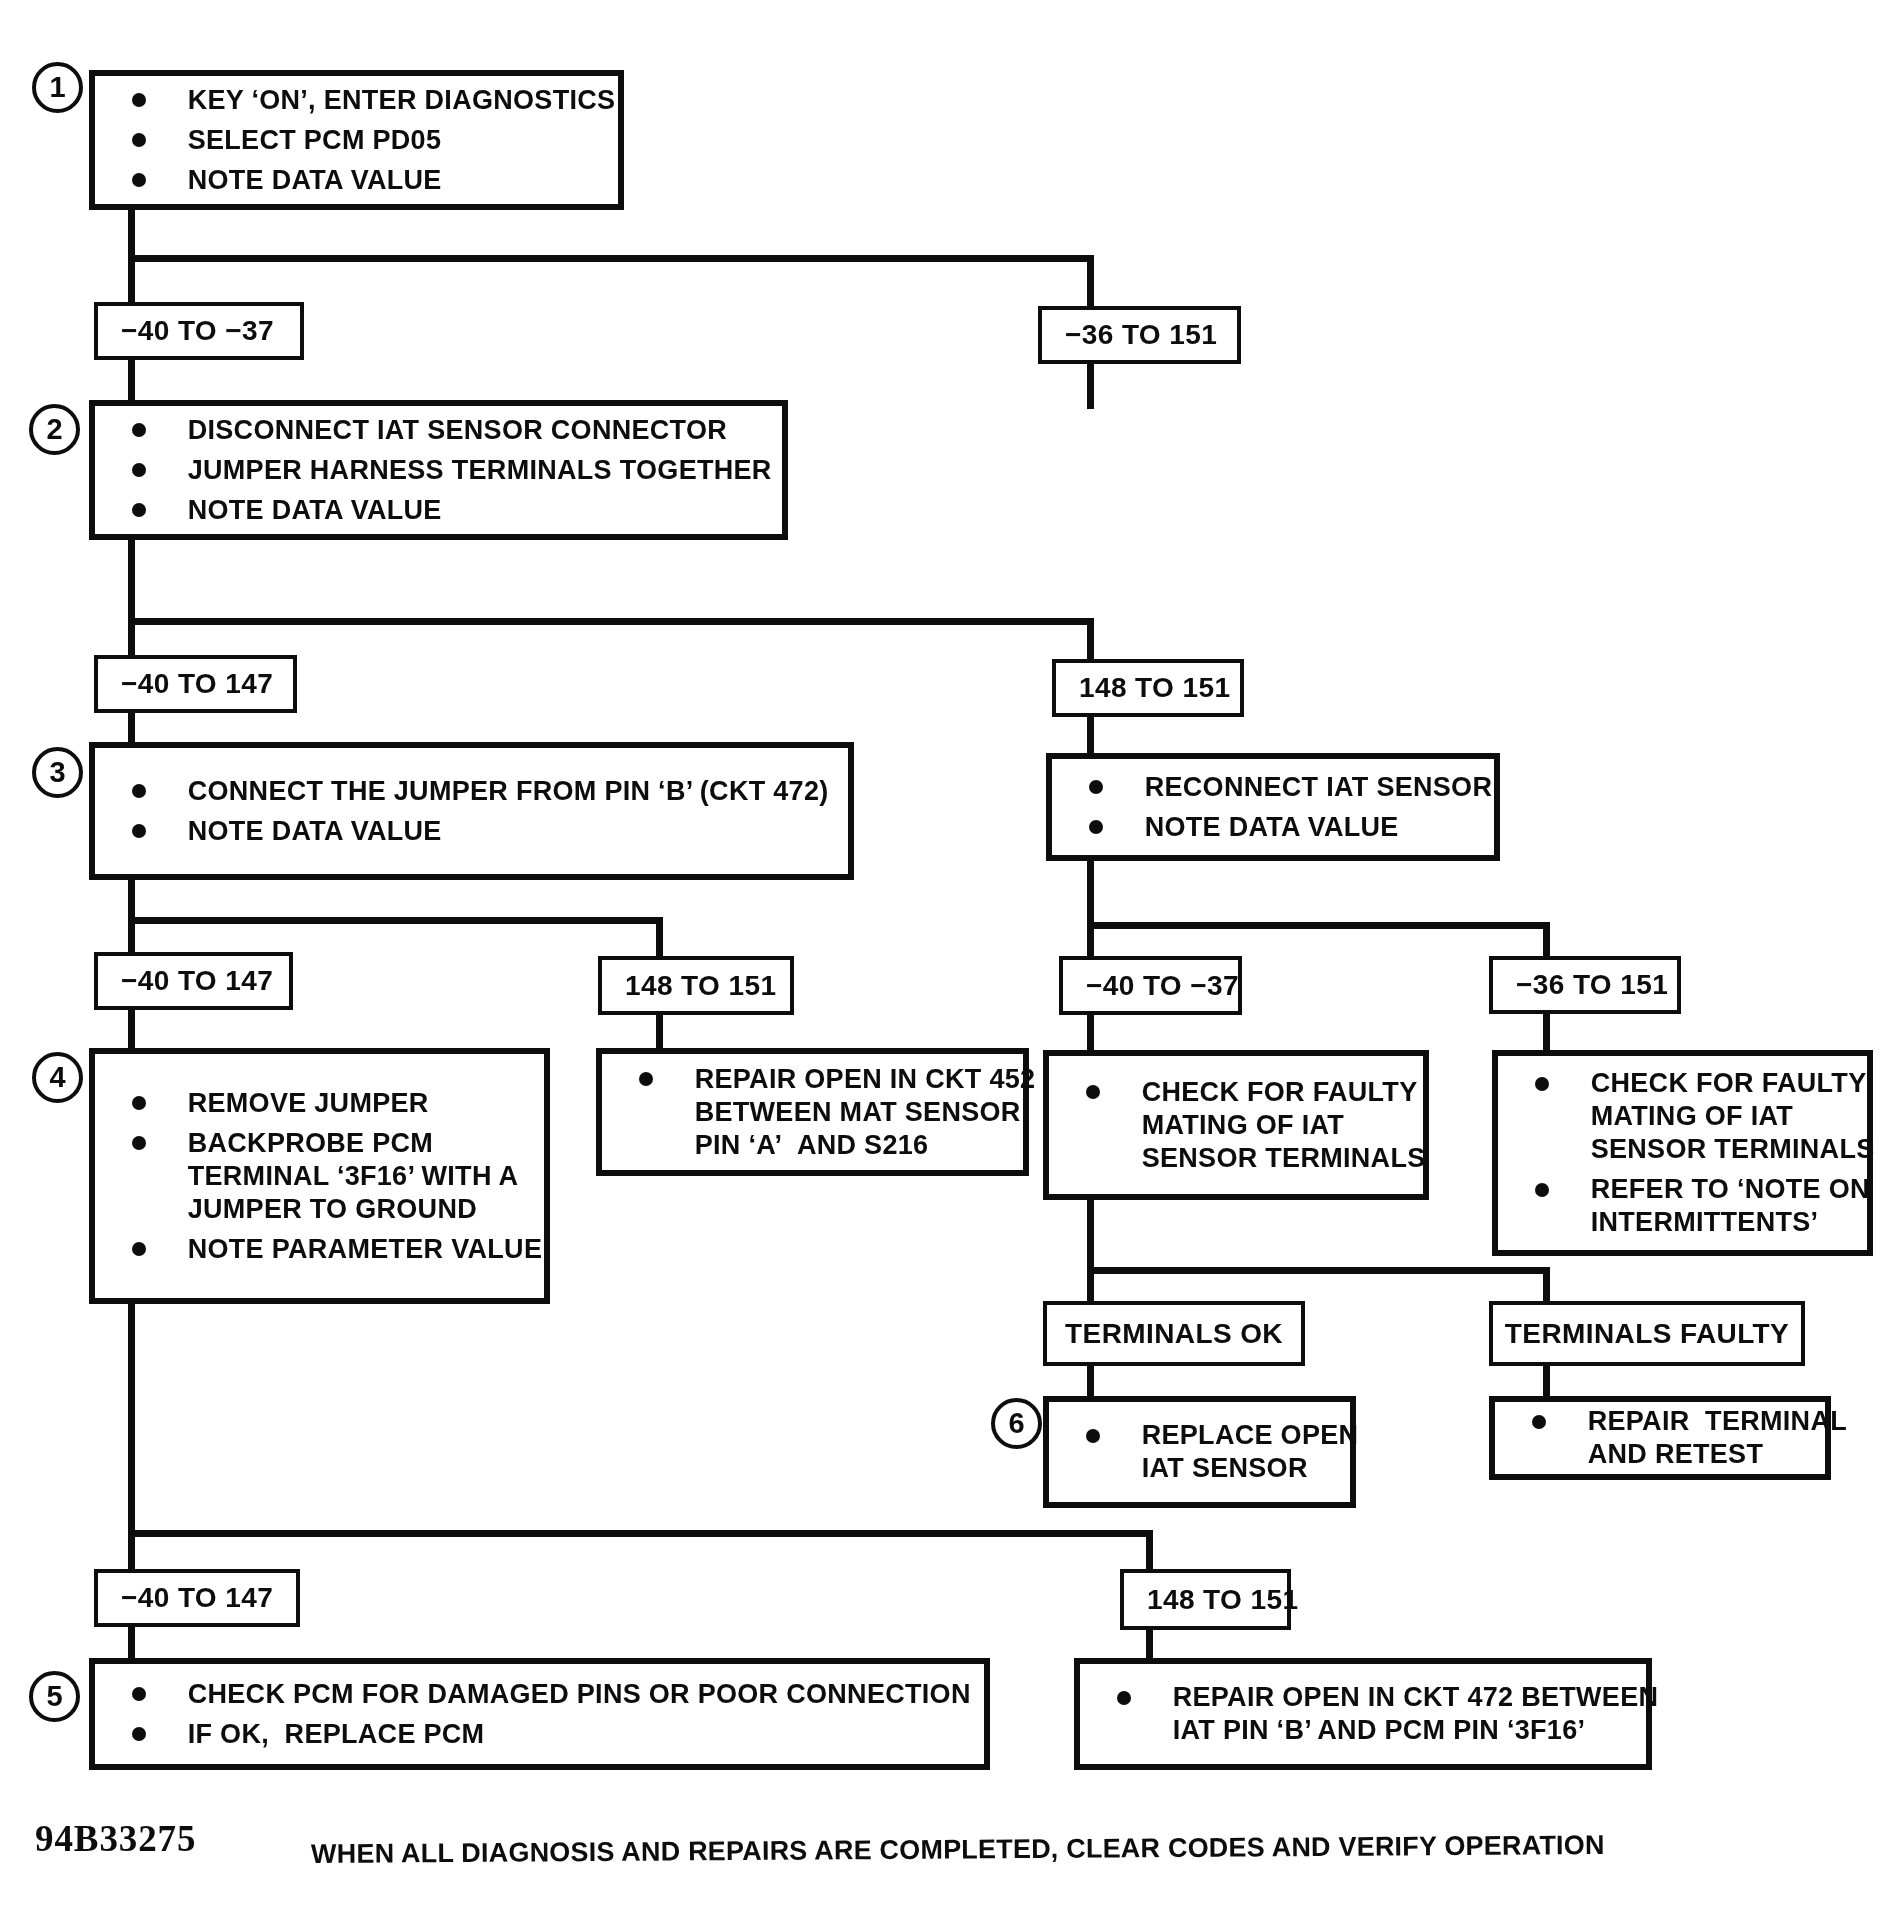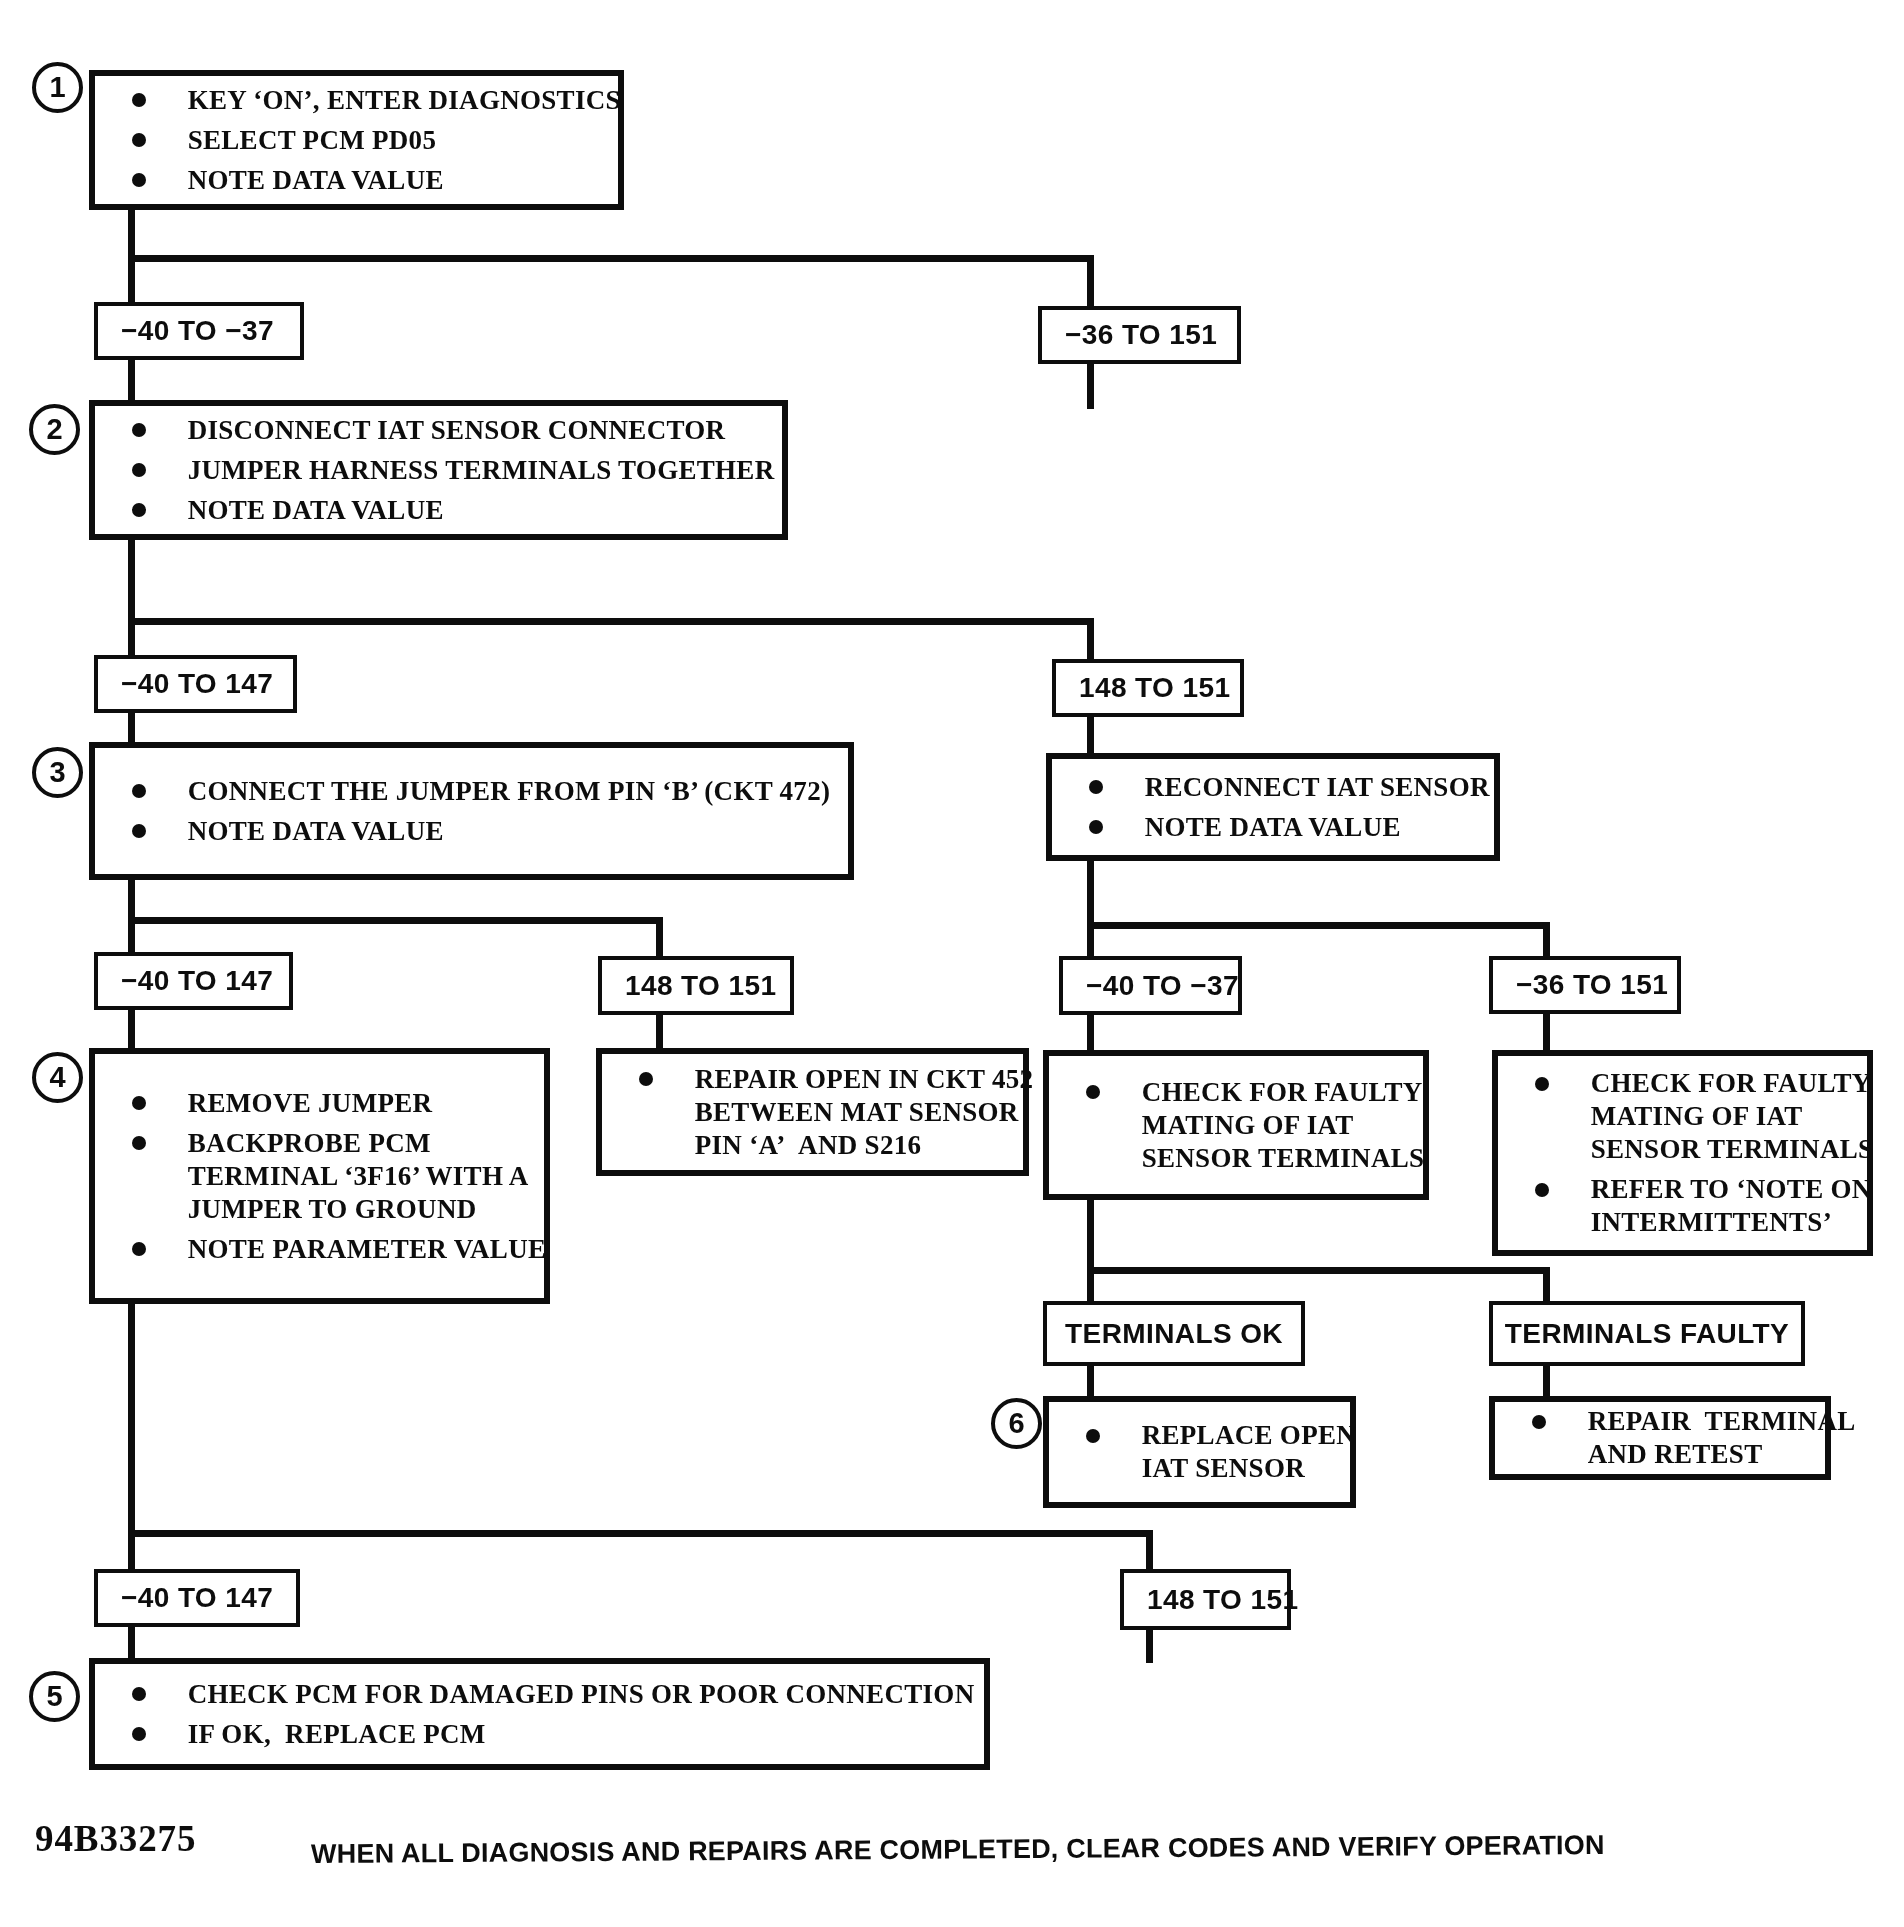--- a/index.html
+++ b/index.html
@@ -17,21 +17,21 @@
   }
   .bullets{
     display:flex;flex-direction:column;justify-content:center;
     height:100%;box-sizing:border-box;padding:8.7px 15.7px;gap:7px;
   }
   .bullet{display:flex;align-items:flex-start;}
   .dot{
     width:14px;height:14px;border-radius:50%;background:#0d0d0d;
     flex:0 0 14px;margin:9.6px 0 0 21px;
   }
-  .btext{margin-left:42px;font-family:Liberation Serif, serif;}
+  .btext{margin-left:42px;}
   .bl{font-size:27px;font-weight:700;line-height:33px;letter-spacing:0.3px;white-space:nowrap;}
   .rangebox{
     position:absolute;background:#ffffff;border:4.4px solid #0d0d0d;
     box-sizing:border-box;z-index:1;display:flex;align-items:center;
     padding-left:23px;font-size:28px;font-weight:700;letter-spacing:0.4px;white-space:nowrap;
   }
   .rangebox.center{justify-content:center;padding-left:0;}
   .circ{
     position:absolute;width:51px;height:51px;border:4.4px solid #0d0d0d;border-radius:50%;
     background:#ffffff;box-sizing:border-box;z-index:2;
@@ -294,18 +294,29 @@
         </div>
       <div class="bullet">
           <span class="dot"></span>
           <div class="btext">
             <div class="bl">IF OK,&nbsp; REPLACE PCM</div>
           </div>
         </div>
     </div>
   </div>
 
+  <div class="box" style="left:1074px;top:1658px;width:578px;height:112px;">
+    <div class="bullets">
+      <div class="bullet">
+          <span class="dot"></span>
+          <div class="btext">
+            <div class="bl">REPAIR OPEN IN CKT 472 BETWEEN</div>
+            <div class="bl">IAT PIN ‘B’ AND PCM PIN ‘3F16’</div>
+          </div>
+        </div>
+    </div>
+  </div>
 
   <div class="footer-code">94B33275</div>
   <div class="footer-note">WHEN ALL DIAGNOSIS AND REPAIRS ARE COMPLETED, CLEAR CODES AND VERIFY OPERATION</div>
 
 </div>
 
 
 </body></html>

